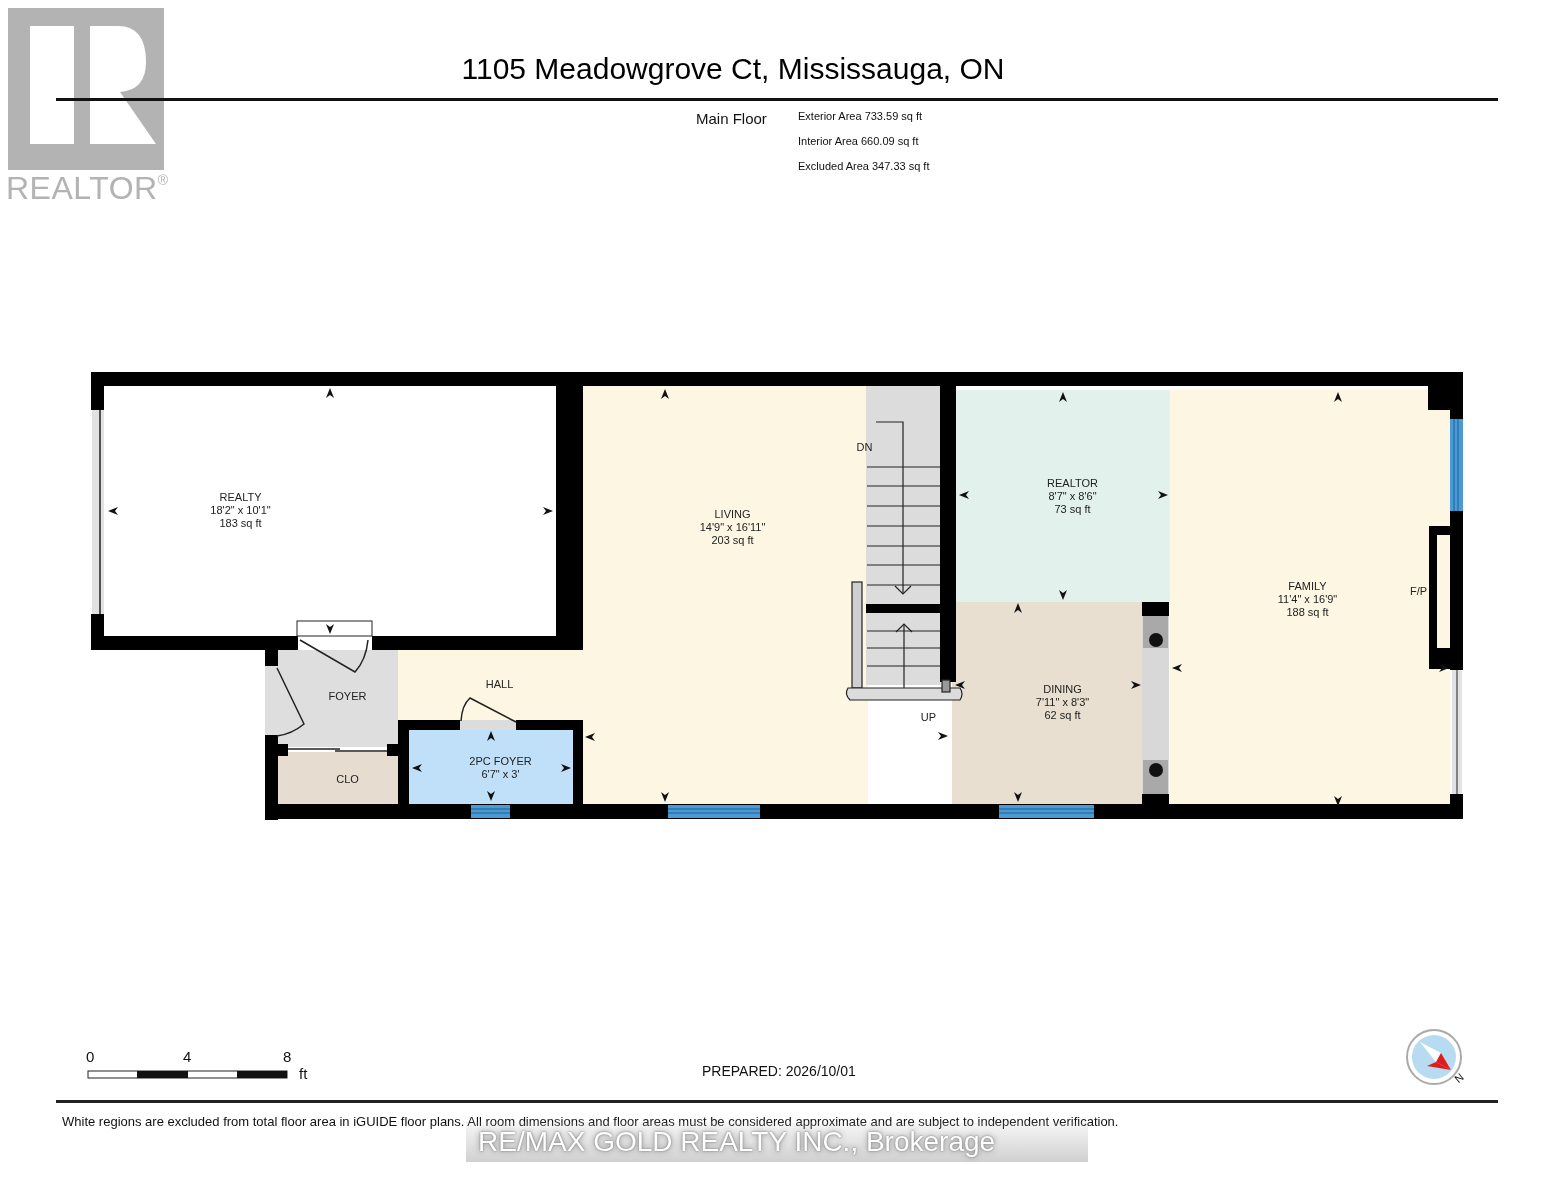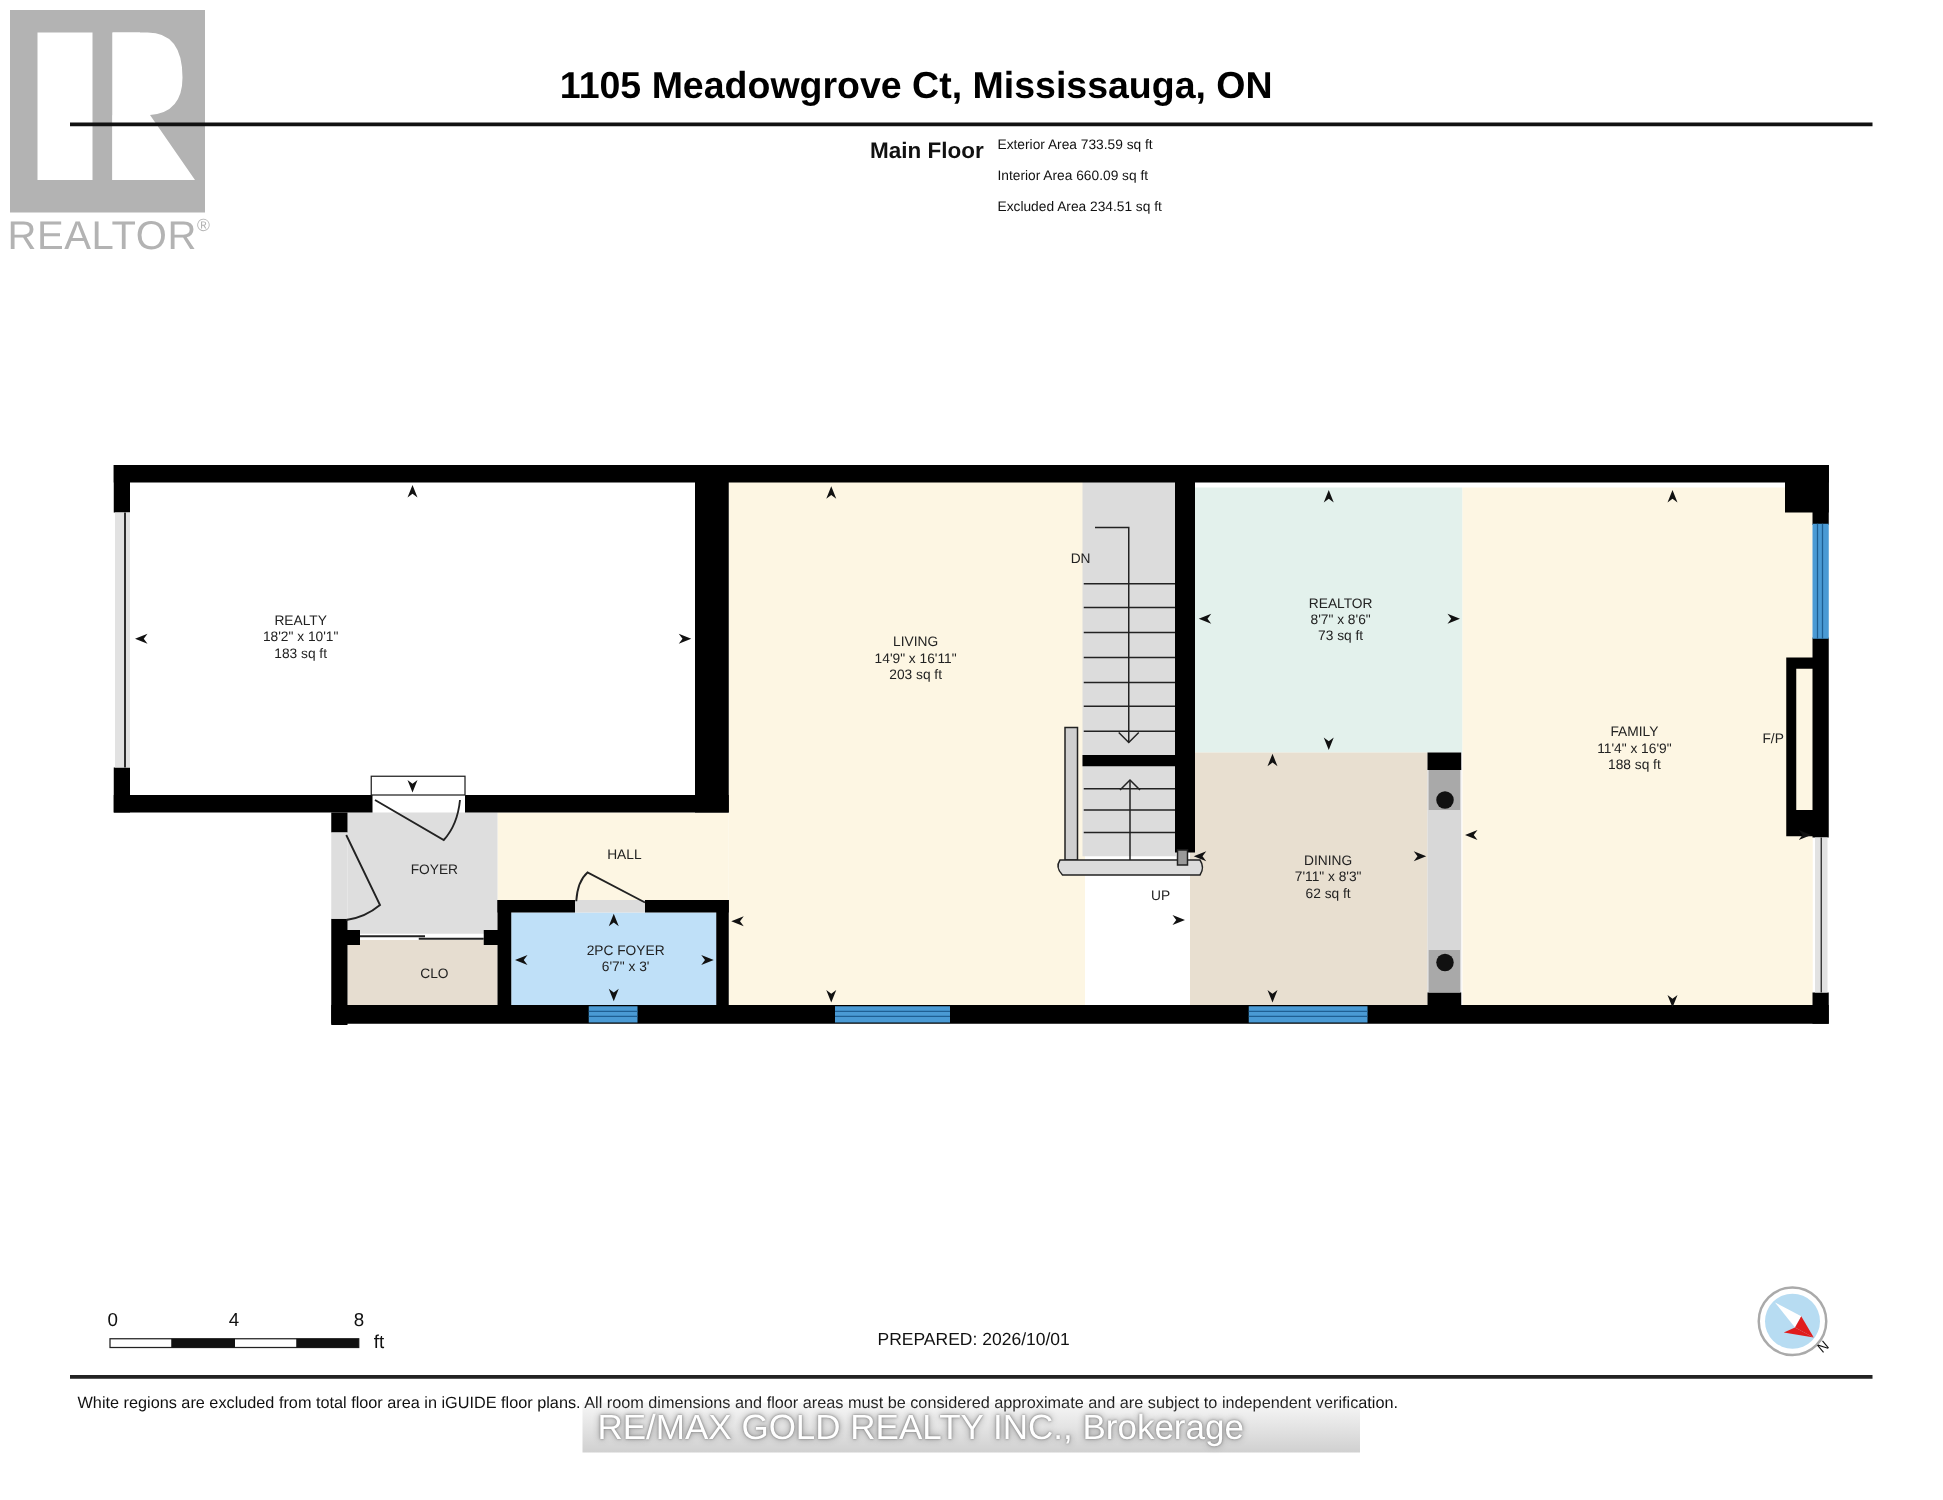--- a/index.html
+++ b/index.html
@@ -6,25 +6,25 @@
   html, body { width: 1554px; height: 1200px; background: #ffffff; overflow: hidden; }
   body { position: relative; font-family: "Liberation Sans", sans-serif; color: #111; }
 
   .abs { position: absolute; }
 
   
   .realtor-logo { left: 8px; top: 8px; width: 156px; height: 162px; background: #b3b3b3; }
   .realtor-word { left: 6px; top: 170px; font-size: 32px; color: #b3b3b3; letter-spacing: 0.5px; font-family: "Liberation Sans", sans-serif; }
   .realtor-word sup { font-size: 14px; vertical-align: top; position: relative; top: 2px; }
 
-  .title { left: 0; width: 1466px; top: 52px; text-align: center; font-size: 30px; font-weight: bold; color: #000; }
+  .title { left: 0; width: 1466px; top: 52px; text-align: center; font-size: 30px; font-weight: normal; color: #000; }
   .rule-top { left: 56px; top: 98px; width: 1442px; height: 3px; background: #111; }
   .rule-bottom { left: 56px; top: 1100px; width: 1442px; height: 3px; background: #222; }
 
-  .summary-label { left: 696px; top: 110px; font-size: 18px; font-weight: bold; }
+  .summary-label { left: 696px; top: 110px; font-size: 15px; font-weight: normal; }
   .summary-line { left: 798px; font-size: 11px; }
 
   
   .plan { left: 0; top: 0; width: 1554px; height: 1200px; }
   .room-label { position: absolute; text-align: center; font-size: 11px; line-height: 13px; color: #222; transform: translateX(-50%); white-space: nowrap; padding-left: 19px; }
 
   .footer-note { left: 62px; top: 1114px; font-size: 13px; color: #111; }
   .prepared { left: 702px; top: 1063px; font-size: 14px; color: #111; }
   .watermark { left: 466px; top: 1122px; width: 622px; height: 40px; font-size: 28px; color: #ffffff; text-shadow: 0 0 6px #888, 0 0 2px #666; background: linear-gradient(to bottom, rgba(200,200,200,0.15), rgba(120,120,120,0.35)); line-height: 40px; padding-left: 12px; }
 
@@ -42,21 +42,21 @@
   </svg>
 </div>
 <div class="abs realtor-word"><span>REALTOR</span><sup>®</sup></div>
 
 <div class="abs title">1105 Meadowgrove Ct, Mississauga, ON</div>
 <div class="abs rule-top"></div>
 
 <div class="abs summary-label">Main Floor</div>
 <div class="abs summary-line" style="top:110px">Exterior Area 733.59 sq ft</div>
 <div class="abs summary-line" style="top:135px">Interior Area 660.09 sq ft</div>
-<div class="abs summary-line" style="top:160px">Excluded Area 234.51 sq ft</div>
+<div class="abs summary-line" style="top:160px">Excluded Area 347.33 sq ft</div>
 
 <svg class="abs plan" width="1554" height="1200" viewBox="0 0 1554 1200">
 
   <g>
     <rect x="583" y="385" width="285" height="420" fill="#fdf6e3"></rect>
     <rect x="398" y="650" width="185" height="70" fill="#fdf6e3"></rect>
     <rect x="866" y="385" width="75" height="300" fill="#dcdcdc"></rect>
     <rect x="956" y="390" width="214" height="212" fill="#e3f1ec"></rect>
     <rect x="952" y="602" width="190" height="202" fill="#e8dfd0"></rect>
     <rect x="1170" y="390" width="280" height="414" fill="#fdf6e3"></rect>

